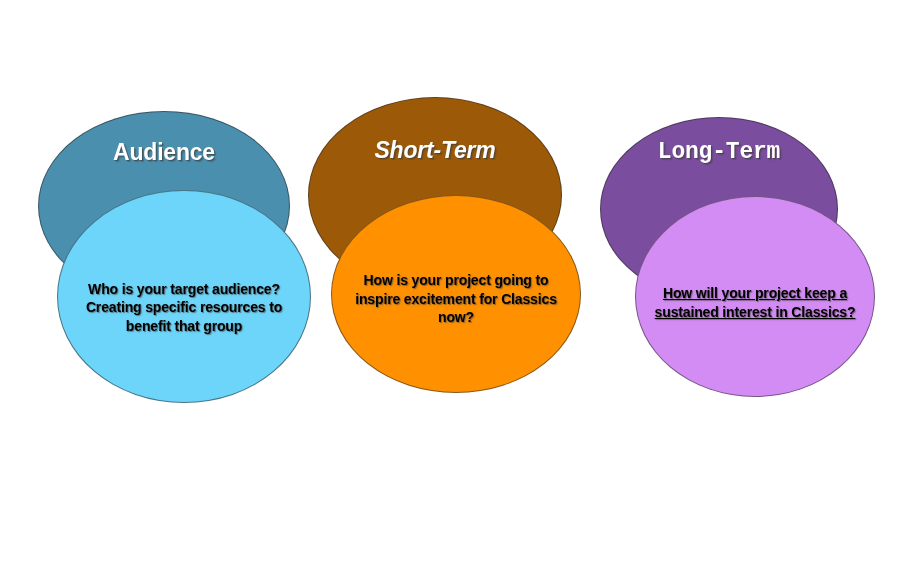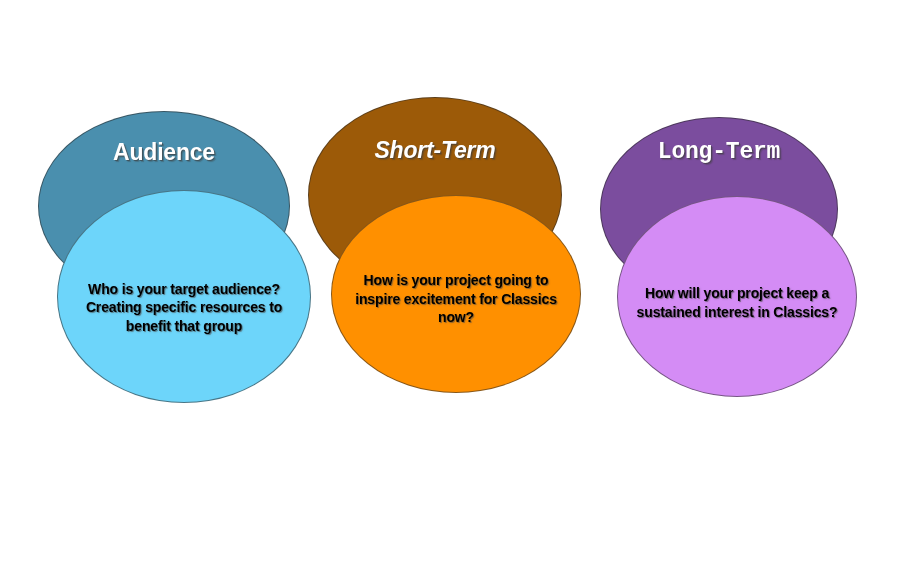--- a/index.html
+++ b/index.html
@@ -105,22 +105,22 @@
   #front-short .body-text { margin-top: 10px; }
 
   
   #back-long {
     left: 600px; top: 117px;
     width: 238px; height: 184px;
   }
   #back-long .title { margin-top: 22px; font-family: Liberation Mono, monospace; }
 
   #front-long {
-    left: 617px; top: 196px;
-    width: 240px; height: 201px;
+    left: 635px; top: 196px;
+    width: 240px; height: 201px; text-decoration: underline;
   }
   #front-long .body-text { margin-top: 12px; }
 </style>
 </head>
 <body>
 
 <div id="canvas" style="background: rgb(255, 255, 255);">
 
   <div class="group">
     <div class="circle back-circle" id="back-audience" style="background-color: rgb(74, 143, 174);">

